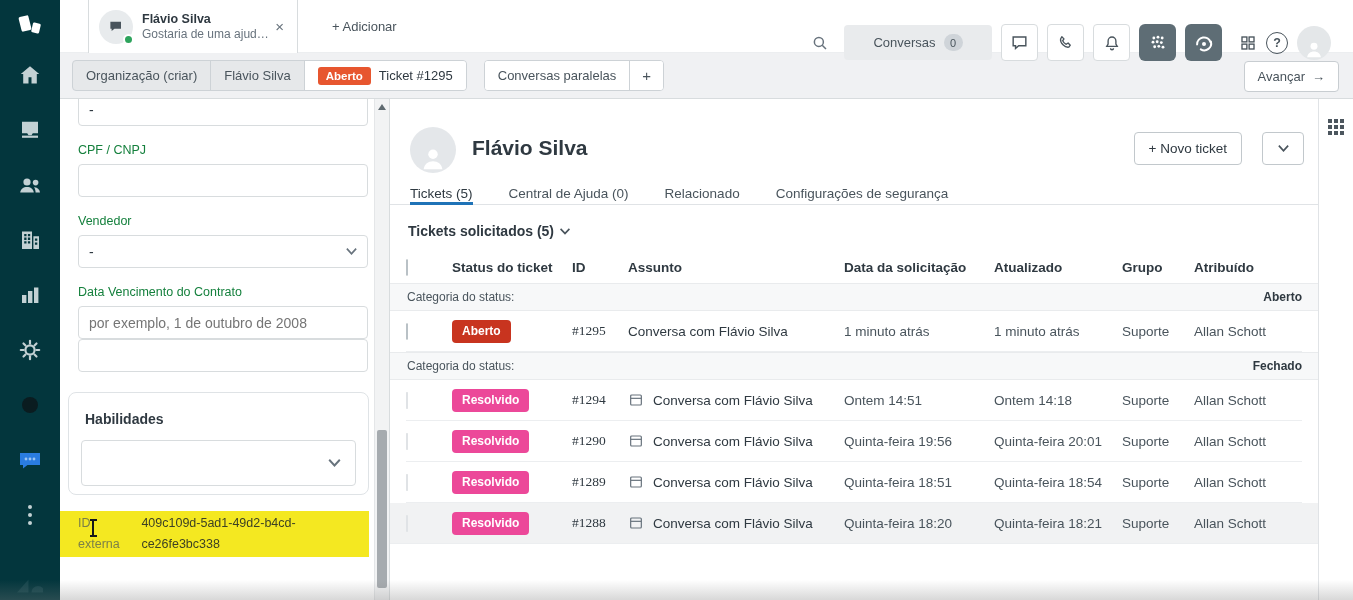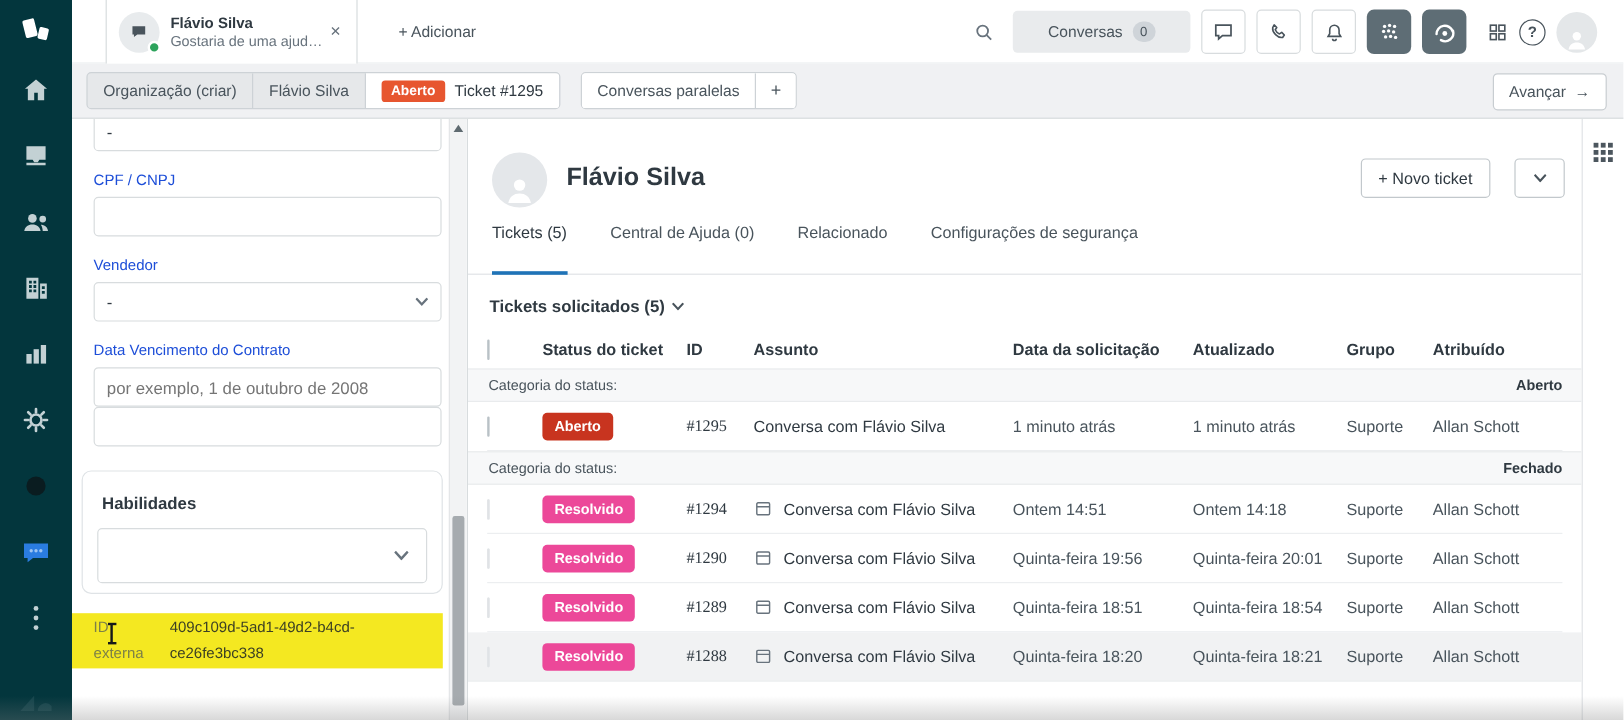--- a/index.html
+++ b/index.html
@@ -32,21 +32,21 @@
   .conv-avatar { position:relative; width:34px; height:34px; border-radius:50%; background:#e8ebed;
                  flex:0 0 auto; display:flex; align-items:center; justify-content:center; }
   .conv-avatar .presence { position:absolute; right:-1px; bottom:-1px; width:11px; height:11px;
                  border-radius:50%; background:#2da35c; border:2px solid #fff; }
   .conv-texts { margin-left:9px; min-width:0; flex:1; }
   .conv-title { font-size:12.5px; font-weight:bold; color:#2f3941; line-height:16px; white-space:nowrap; }
   .conv-sub { font-size:12px; color:#68737d; line-height:15px; white-space:nowrap; overflow:hidden; text-overflow:ellipsis; }
   .conv-close { color:#68737d; font-size:15px; padding:2px 5px; cursor:pointer; }
   .add-btn { position:absolute; left:258px; top:0; height:53px; display:flex; align-items:center;
              font-size:13px; color:#49545c; padding:0 14px; cursor:pointer; }
-  .topbar-right { position:absolute; right:22px; top:0; height:53px; display:flex; align-items:center; gap:9px; }
+  .topbar-right { position:absolute; right:22px; top:16px; height:53px; display:flex; align-items:center; gap:9px; }
   .tb-search { color:#68737d; margin-right:6px; cursor:pointer; }
   .conversas-btn { height:35px; min-width:148px; background:#e9ebed; border-radius:4px; display:flex;
                    align-items:center; justify-content:center; gap:8px; font-size:13px; color:#49545c;
                    padding:0 16px; cursor:pointer; }
   .conversas-count { background:#cfd4d9; color:#49545c; font-size:11px; min-width:19px; height:17px;
                      border-radius:9px; display:flex; align-items:center; justify-content:center; padding:0 4px; }
   .tb-sq { width:37px; height:37px; border:1px solid #d8dcde; border-radius:4px; background:#fff;
            display:flex; align-items:center; justify-content:center; color:#49545c; cursor:pointer; }
   .tb-dark { width:37px; height:37px; border-radius:6px; background:#5e6d75; border:none;
              display:flex; align-items:center; justify-content:center; cursor:pointer; }
@@ -69,21 +69,21 @@
   .tabgroup2 .ttab { background:#fff; }
   .ttab.plus { padding:0 12px; font-size:15px; color:#49545c; }
   .next-btn { position:absolute; right:14px; top:8px; height:31px; background:#fff; border:1px solid #c8cdd1;
               border-radius:4px; display:flex; align-items:center; gap:7px; font-size:13px; color:#49545c;
               padding:0 13px; cursor:pointer; }
 
   
   .left-panel { position:absolute; left:60px; top:99px; width:330px; height:501px; background:#fff;
                 border-right:1px solid #d8dcde; overflow:hidden; z-index:10; }
   .lp-content { padding-left:18px; width:308px; }
-  .lp-label { font-size:12.5px; color:#1d4ed8; margin:17px 0 7px; }
+  .lp-label { font-size:12.5px; color:#15803d; margin:17px 0 7px; }
   .lp-input { width:290px; height:33px; border:1px solid #d8dcde; border-radius:4px; background:#fff;
               font-size:14px; color:#2f3941; padding:0 10px; font-family:inherit; }
   .lp-input.top { margin-top:-6px; }
   .lp-select { width:290px; height:33px; border:1px solid #d8dcde; border-radius:4px; background:#fff;
                display:flex; align-items:center; justify-content:space-between; padding:0 10px;
                font-size:14px; color:#2f3941; cursor:pointer; }
   .lp-select .chev { color:#68737d; }
   .lp-card { margin:20px 0 0 8px; width:301px; border:1px solid #dfe3e6; border-radius:8px; padding:14px 12px 8px; }
   .lp-card-title { font-size:14px; font-weight:bold; color:#2f3941; margin:4px 0 13px 4px; }
   .lp-bigselect { width:100%; height:46px; border:1px solid #d8dcde; border-radius:4px; background:#fff;
@@ -109,21 +109,21 @@
   .profile-head { position:relative; padding:28px 14px 0 18px; }
   .profile-avatar { position:absolute; left:20px; top:28px; width:46px; height:46px; border-radius:50%;
                     background:#e4e7ea; overflow:hidden; display:flex; align-items:flex-end; justify-content:center; }
   .profile-name { padding-left:64px; padding-top:9px; font-size:21px; font-weight:bold; color:#2f3941; }
   .head-actions { position:absolute; right:14px; top:33px; display:flex; gap:20px; }
   .newticket-btn { height:33px; border:1px solid #c2c8cc; border-radius:4px; background:#fff; font-size:13.5px;
                    color:#2f3941; padding:0 14px; display:flex; align-items:center; cursor:pointer; font-family:inherit; }
   .caret-btn { width:42px; height:33px; border:1px solid #c2c8cc; border-radius:4px; background:#fff;
                display:flex; align-items:center; justify-content:center; color:#49545c; cursor:pointer; }
   .profile-tabs { display:flex; gap:36px; padding:26px 0 0 20px; border-bottom:1px solid #e0e3e6; }
-  .ptab { font-size:13.5px; color:#49545c; padding-bottom:25px; cursor:pointer; white-space:nowrap; }
+  .ptab { font-size:13.5px; color:#49545c; padding-bottom:1px; cursor:pointer; white-space:nowrap; }
   .ptab.active { color:#2f3941; border-bottom:3px solid #1f73b7; margin-bottom:-1px; }
 
   .table-wrap { padding:0 16px; }
   .table-title { display:flex; align-items:center; gap:6px; font-size:14px; font-weight:bold; color:#2f3941;
                  margin:18px 0 12px 2px; cursor:pointer; }
   .table-title .chev { color:#49545c; }
   .thead, .trow { display:grid; grid-template-columns:46px 120px 56px 1fr 150px 128px 72px 108px; align-items:center; }
   .thead { height:32px; font-size:13.5px; font-weight:bold; color:#2f3941; }
   .group-row { height:28px; background:#f7f8f9; border-top:1px solid #e9ebed; border-bottom:1px solid #e9ebed;
                display:flex; align-items:center; gap:5px; font-size:12px; color:#49545c; padding-left:17px;

